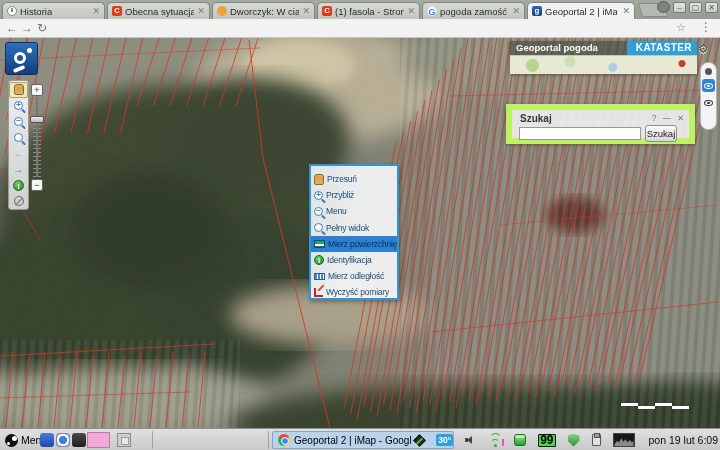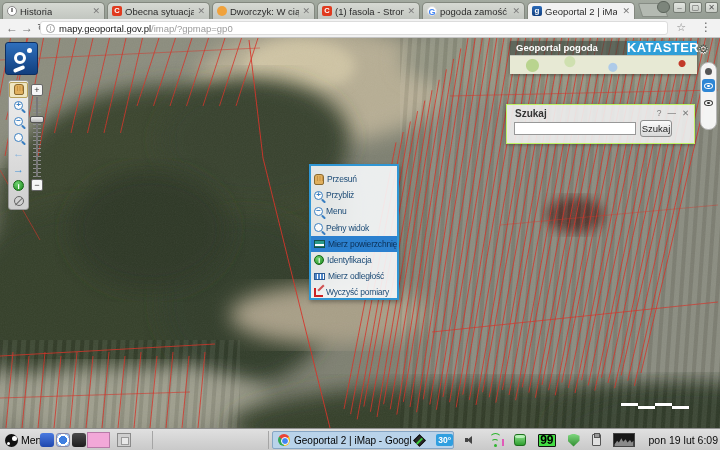--- a/index.html
+++ b/index.html
@@ -65,42 +65,42 @@
         font-size:9px;line-height:10px;text-align:center;color:#333;}
   #ztrack{position:absolute;left:3px;top:13px;width:8px;height:80px;
           background:repeating-linear-gradient(to bottom,transparent 0 3px,#8d8d8d 3px 4px);}
   #ztrack::after{content:"";position:absolute;left:3px;top:0;width:1.5px;height:80px;background:#777;}
   #zhandle{position:absolute;left:0px;top:32px;width:14px;height:7px;background:linear-gradient(#eee,#bbb);border:1px solid #555;border-radius:2px;}
 
   
   #comp{position:absolute;left:510px;top:3px;width:187px;height:33px;z-index:4;box-shadow:0 1px 3px rgba(0,0,0,.4);}
   #comp-band{display:flex;height:14px;}
   #comp-left{flex:1;background:rgba(62,72,64,.62);color:#fff;font-size:9.5px;font-weight:bold;line-height:14px;padding-left:6px;white-space:nowrap;}
-  #comp-right{width:70px;background:#2f9fd8;color:#fff;font-size:13px;font-weight:bold;line-height:14px;text-align:right;padding-right:5px;letter-spacing:.4px;}
+  #comp-right{width:70px;background:#2f9fd8;color:#fff;font-size:10px;font-weight:bold;line-height:14px;text-align:right;padding-right:5px;letter-spacing:.4px;}
   #comp-map{height:19px;background-color:#e7e9d4;background-image:
      radial-gradient(circle 7px at 12% 55%,#b9d48f 0 6px,transparent 7px),
      radial-gradient(circle 6px at 32% 35%,#cfe0b0 0 5px,transparent 6px),
      radial-gradient(circle 5px at 55% 65%,#aecbe8 0 4px,transparent 5px),
      radial-gradient(circle 3px at 92% 45%,#c23a28 0 3px,transparent 4px),
      linear-gradient(to bottom,rgba(110,120,130,.3) 1px,transparent 1px);}
 
   #gear-tool{position:absolute;left:698px;top:4px;z-index:4;font-size:12px;color:#4e564e;text-shadow:0 1px 0 #fff;}
   #mini-panel{position:absolute;left:700px;top:24px;width:17px;height:68px;z-index:4;background:rgba(250,250,250,.95);
               border:1px solid #b5b5b5;border-radius:8px;display:flex;flex-direction:column;align-items:center;gap:4px;padding-top:5px;}
   .dot-btn{width:7px;height:7px;border-radius:50%;background:#555;}
   .eye-btn{width:13px;height:13px;border-radius:3px;display:flex;align-items:center;justify-content:center;}
   .eye-btn.on{background:#2e86d5;}
   .eye{width:9px;height:6px;border:1.2px solid #fff;border-radius:50%;position:relative;}
   .eye.dark{border-color:#333;}
   .eye::after{content:"";position:absolute;left:2.3px;top:1px;width:2.5px;height:2.5px;border-radius:50%;background:inherit;background:#fff;}
   .eye.dark::after{background:#333;}
 
   
   #search-panel{position:absolute;left:506px;top:66px;width:189px;height:40px;z-index:4;background:rgba(240,240,240,.9);
-                border:1px solid #bef264;box-shadow:0 1px 3px rgba(0,0,0,.35);}
+                border:6px solid #bef264;box-shadow:0 1px 3px rgba(0,0,0,.35);}
   #search-title{position:absolute;left:8px;top:3px;font-size:10px;font-weight:bold;color:#333;}
   #search-icons{position:absolute;right:5px;top:3px;display:flex;gap:6px;font-size:8.5px;color:#777;}
   #search-input{position:absolute;left:7px;top:17px;width:122px;height:13px;border:1px solid #989898;background:#fff;font-size:9px;padding:0 3px;}
   #search-btn{position:absolute;left:133px;top:15px;width:32px;height:17px;background:linear-gradient(#fbfbfb,#d8d8d8);
               border:1px solid #8e8e8e;border-radius:3px;font-size:9.5px;color:#222;text-align:center;line-height:15px;}
 
   
   #ctx-menu{position:absolute;left:309px;top:126px;width:90px;height:136px;z-index:6;background:rgba(250,253,255,.88);
             border:2px solid #2f96d4;box-shadow:1px 2px 4px rgba(0,0,0,.3);padding-top:5px;}
   .ctx-item{height:16.2px;display:flex;align-items:center;gap:3px;padding:0 3px;font-size:8.5px;letter-spacing:-.2px;
@@ -207,24 +207,20 @@
       <span class="winbtn">–</span>
       <span class="winbtn">▢</span>
       <span class="winbtn">✕</span>
     </div>
   </div>
 
   <div id="toolbar">
     <span class="navico" style="left:6px;">←</span>
     <span class="navico" style="left:21px;">→</span>
     <span class="navico" style="left:37px;">↻</span>
-    <div id="omnibox">
-      <span id="info-icon">i</span>
-      <span id="urltext"><span class="dom">mapy.geoportal.gov.pl</span><span class="path">/imap/?gpmap=gp0</span></span>
-    </div>
     <span id="star-icon">☆</span>
     <span id="dots-icon">⋮</span>
   </div>
 
   <div id="map">
     <svg id="terrain" width="720" height="390" viewBox="0 38 720 390">
       <defs>
         <filter id="blur6">
             <feGaussianBlur stdDeviation="6"></feGaussianBlur>
           </filter>

